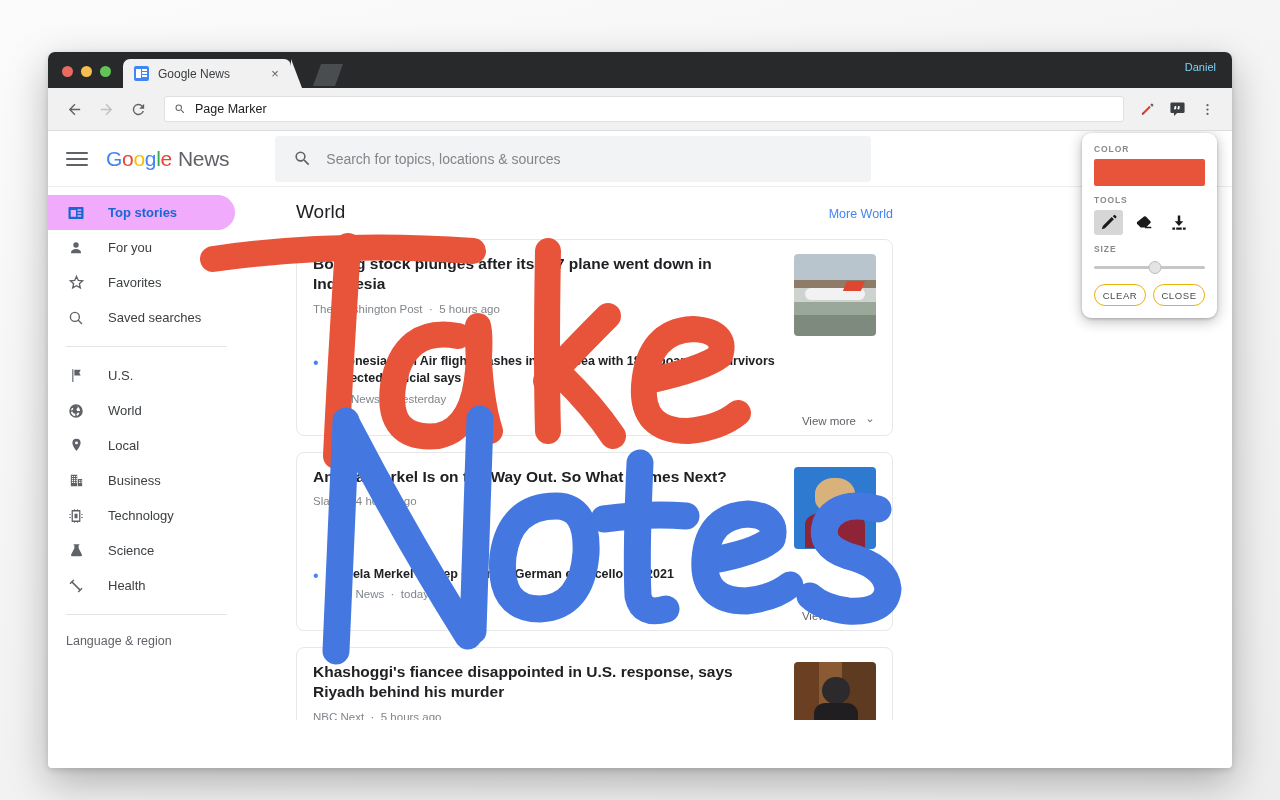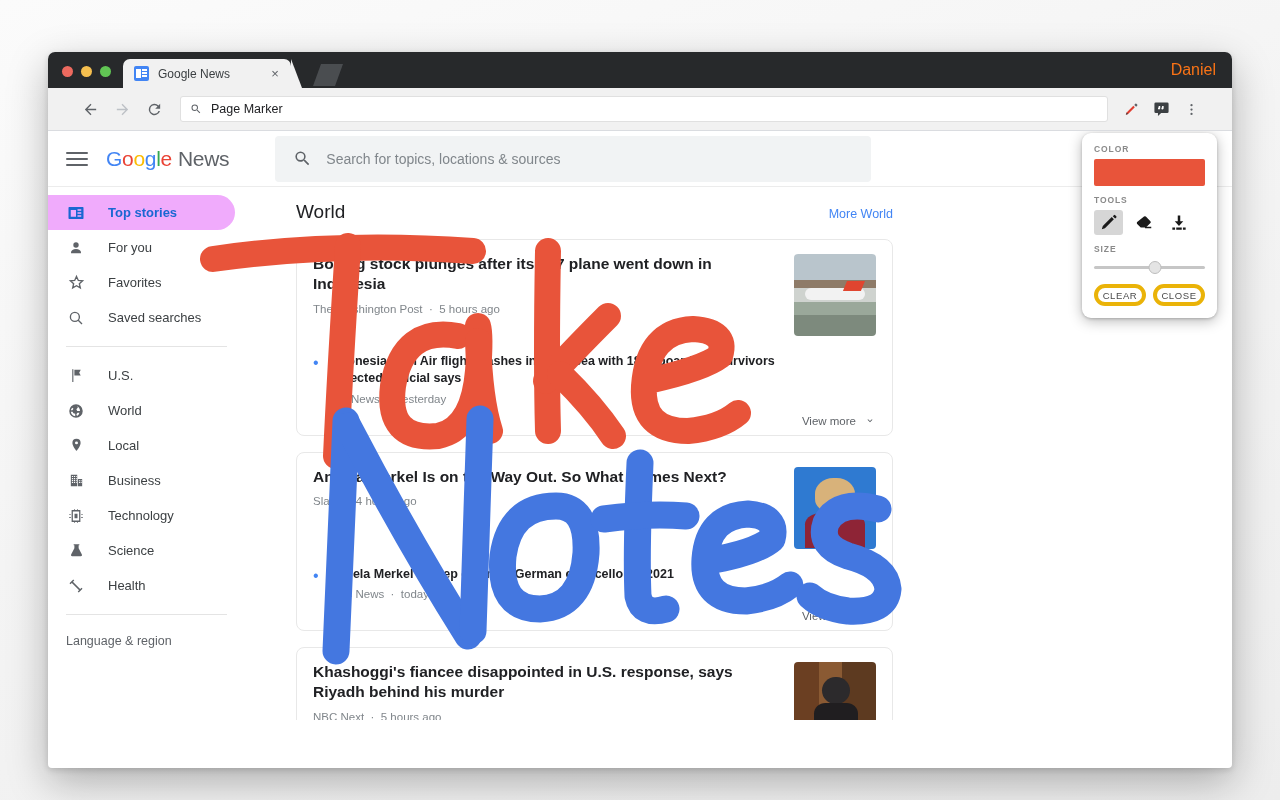--- a/index.html
+++ b/index.html
@@ -94,31 +94,31 @@
   }
   #new-tab-button {
     width: 30px; height: 22px;
     margin-left: 22px; margin-bottom: 2px;
     background: #4a4d50;
     clip-path: polygon(8px 0, 100% 0, calc(100% - 8px) 100%, 0 100%);
   }
   #profile-name {
     position: absolute;
     right: 16px; top: 9px;
-    font-size: 16px;
-    color: #f97316;
+    font-size: 11px;
+    color: #7dd3fc;
   }
 
   
   #toolbar {
     height: 43px;
     background: #f1f1f1;
     display: flex;
     align-items: center;
-    padding: 0 28px;
+    padding: 0 12px;
     border-bottom: 1px solid #dadce0;
     text-align: center;
   }
   .nav-btn {
     width: 28px; height: 28px;
     display: flex; align-items: center; justify-content: center;
     color: #5f6368;
     font-size: 16px;
     margin-right: 4px;
   }
@@ -363,21 +363,21 @@
     width: 13px; height: 13px;
     border-radius: 50%;
     background: #e4e4e4;
     border: 1px solid #bdbdbd;
     transform: translateX(-50%);
   }
   #panel-buttons { display: flex; gap: 7px; margin-top: 9px; }
   .panel-btn {
     flex: 1 1 0;
     height: 22px;
-    border: 4px solid #eab308;
+    border: 1px solid #eab308;
     border-radius: 11px;
     font-size: 9.5px;
     letter-spacing: .6px;
     color: #4a4a4a;
     display: flex; align-items: center; justify-content: center;
     background: #fff;
   }
   .mp-section { margin-bottom: 9px; }
 </style>
 </head>

